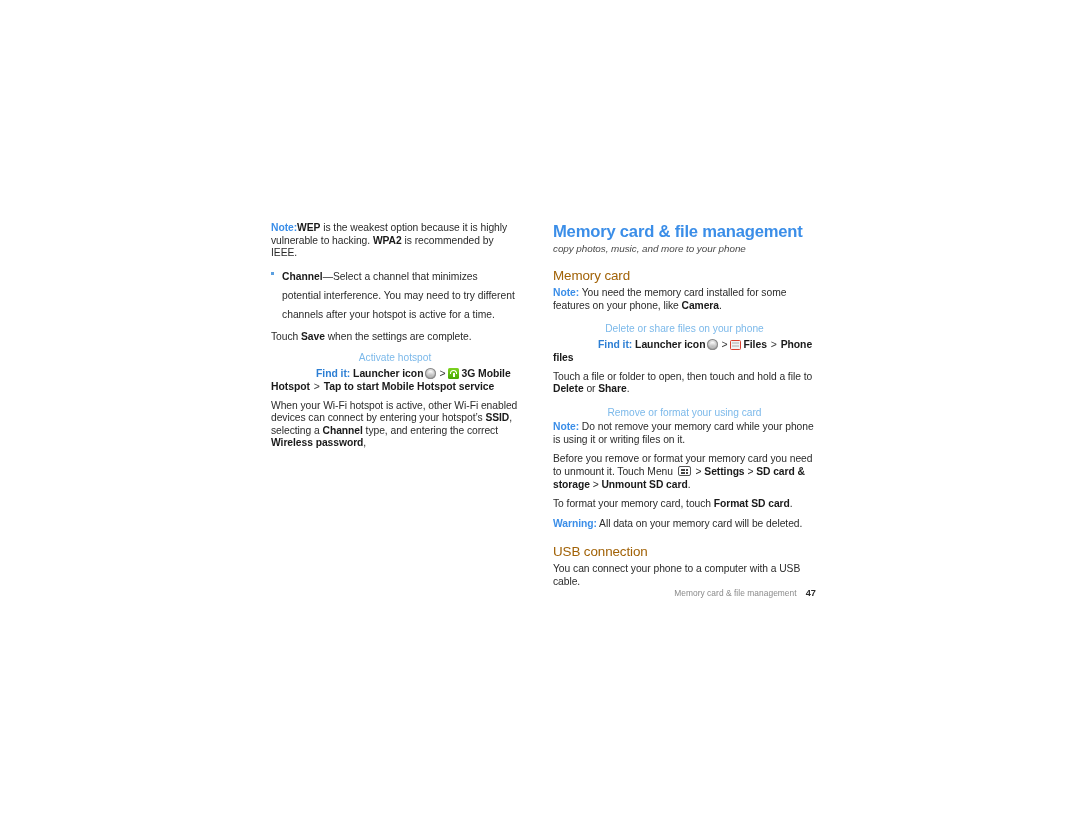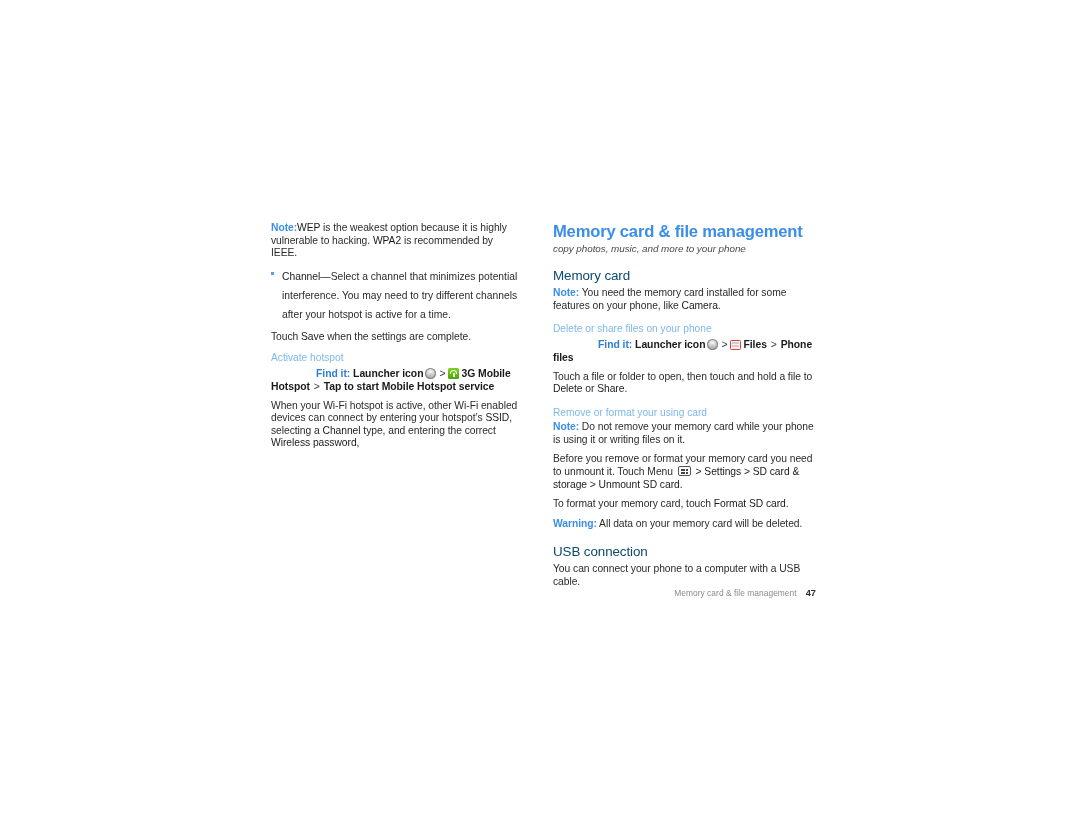--- a/index.html
+++ b/index.html
@@ -42,21 +42,21 @@
   
   p {
     margin: 0 0 7px 0;
     font-size: 10.3px;
     line-height: 12.6px;
     color: #2b2b2b;
     letter-spacing: -0.05px;
   }
   p:last-child { margin-bottom: 0; }
 
-  .b { font-weight: normal; color: #1a1a1a; }
+  .b { font-weight: bold; color: #1a1a1a; }
 
   .note-label,
   .warning-label {
     color: #3b8ee8;
     font-weight: bold;
   }
 
   .findit {
     margin: 0 0 6px 0;
     font-size: 10.4px;
@@ -88,31 +88,32 @@
     font-size: 9.9px;
     line-height: 12px;
     font-style: italic;
     color: #4a4a4a;
   }
   h2.section-title {
     margin: 0 0 3px 0;
     font-size: 13.4px;
     line-height: 16px;
     font-weight: normal;
-    color: #0c4a6e;
+    color: #a16207;
     letter-spacing: -0.1px;
   }
   h2.section-title.spaced { margin-top: 14px; }
 
   h3.subsection-title {
     margin: 11px 0 2px 0;
     font-size: 10.2px;
     line-height: 12.5px;
     font-weight: normal;
     color: #7cb9ea;
+    text-align: center;
   }
   h3.subsection-title.first { margin-top: 9px; }
 
   
   ul.bullets {
     margin: 0 0 7px 0;
     padding: 0;
     list-style: none;
   }
   ul.bullets li {

